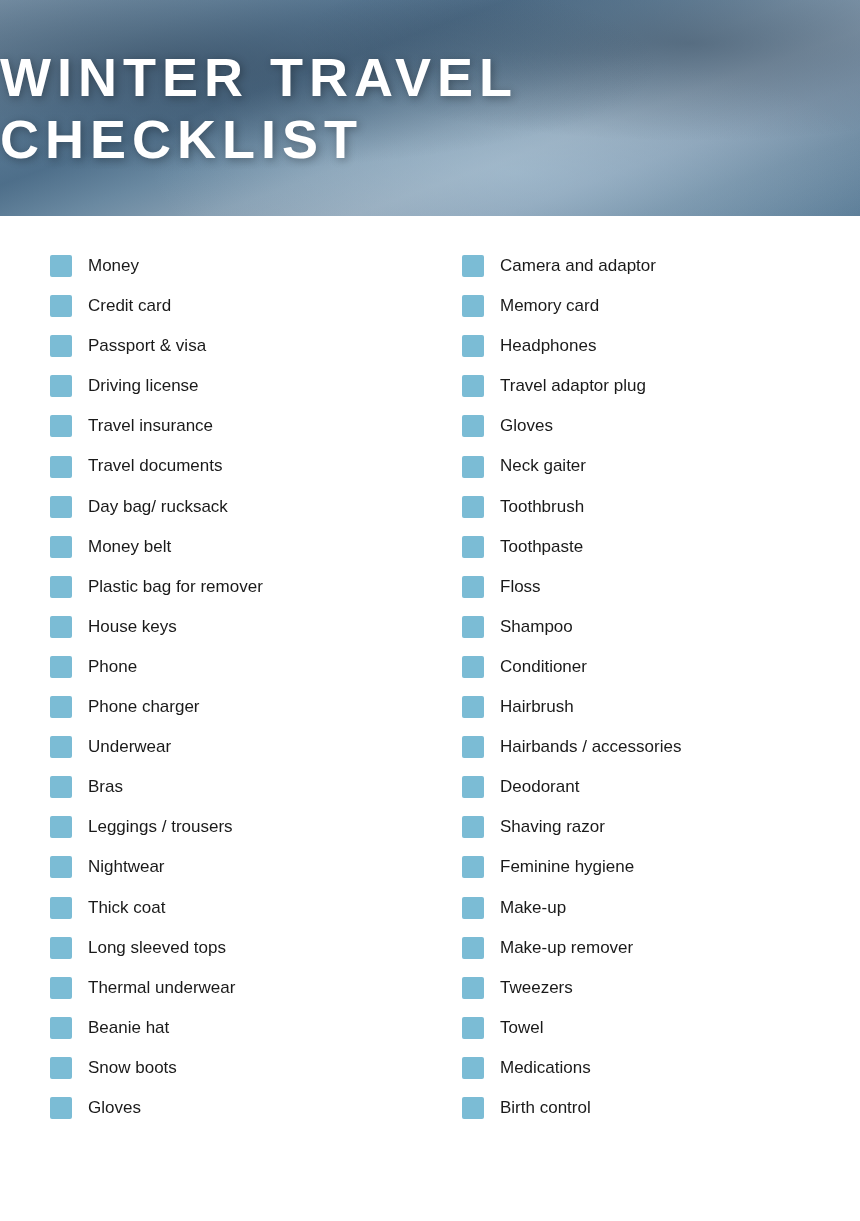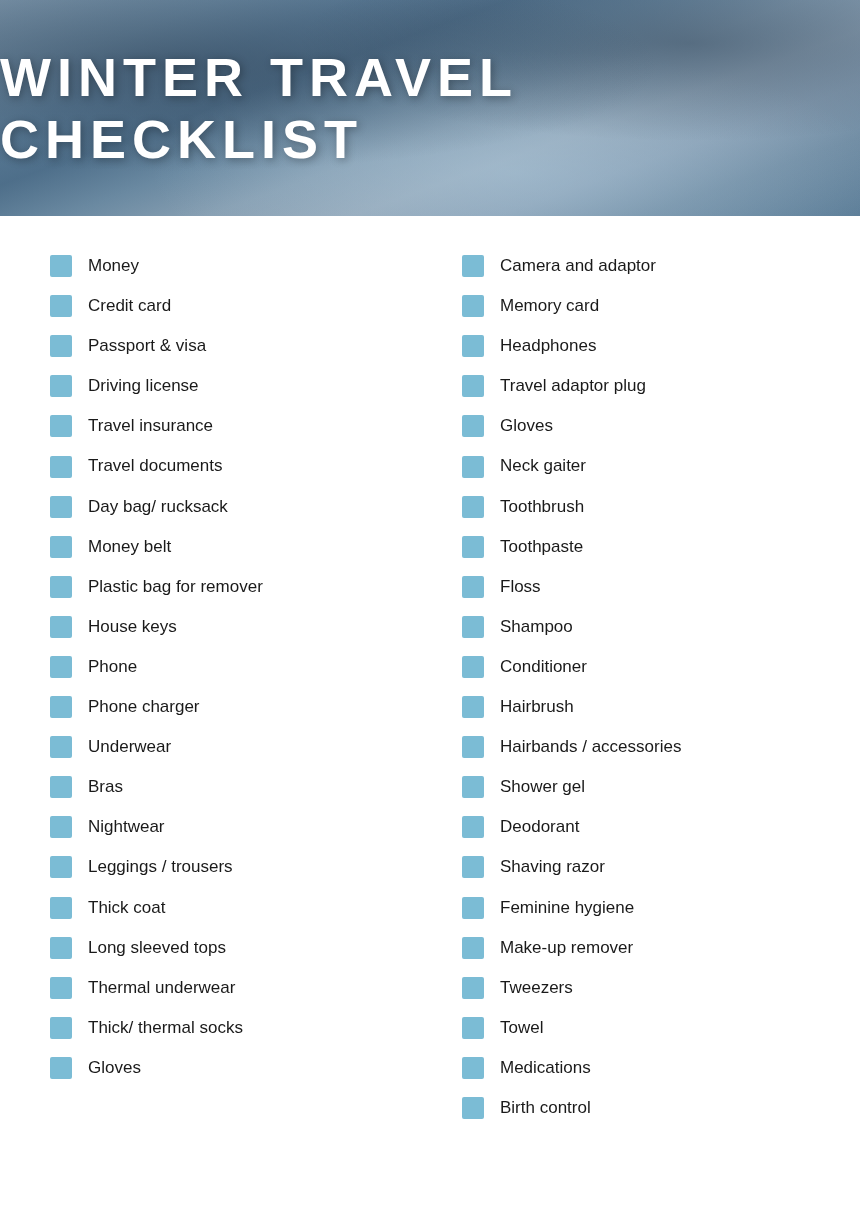--- a/index.html
+++ b/index.html
@@ -171,41 +171,45 @@
       <div class="checklist-item">
         <div class="checkbox"></div>
         <span class="item-label">Underwear</span>
       </div>
       <div class="checklist-item">
         <div class="checkbox"></div>
         <span class="item-label">Bras</span>
       </div>
       <div class="checklist-item">
         <div class="checkbox"></div>
+        <span class="item-label">Leggings / trousers</span>
+      </div>
+      <div class="checklist-item">
+        <div class="checkbox"></div>
         <span class="item-label">Nightwear</span>
       </div>
       <div class="checklist-item">
         <div class="checkbox"></div>
-        <span class="item-label">Leggings / trousers</span>
-      </div>
-      <div class="checklist-item">
-        <div class="checkbox"></div>
         <span class="item-label">Thick coat</span>
       </div>
       <div class="checklist-item">
         <div class="checkbox"></div>
         <span class="item-label">Long sleeved tops</span>
       </div>
       <div class="checklist-item">
         <div class="checkbox"></div>
         <span class="item-label">Thermal underwear</span>
       </div>
       <div class="checklist-item">
         <div class="checkbox"></div>
-        <span class="item-label">Thick/ thermal socks</span>
+        <span class="item-label">Beanie hat</span>
+      </div>
+      <div class="checklist-item">
+        <div class="checkbox"></div>
+        <span class="item-label">Snow boots</span>
       </div>
       <div class="checklist-item">
         <div class="checkbox"></div>
         <span class="item-label">Gloves</span>
       </div>
     </div>
   <div class="column column-right" id="right-col">
   <div class="checklist-item">
         <div class="checkbox"></div>
         <span class="item-label">Camera and adaptor</span>
@@ -253,33 +257,33 @@
       <div class="checklist-item">
         <div class="checkbox"></div>
         <span class="item-label">Hairbrush</span>
       </div>
       <div class="checklist-item">
         <div class="checkbox"></div>
         <span class="item-label">Hairbands / accessories</span>
       </div>
       <div class="checklist-item">
         <div class="checkbox"></div>
-        <span class="item-label">Shower gel</span>
-      </div>
-      <div class="checklist-item">
-        <div class="checkbox"></div>
         <span class="item-label">Deodorant</span>
       </div>
       <div class="checklist-item">
         <div class="checkbox"></div>
         <span class="item-label">Shaving razor</span>
       </div>
       <div class="checklist-item">
         <div class="checkbox"></div>
         <span class="item-label">Feminine hygiene</span>
+      </div>
+      <div class="checklist-item">
+        <div class="checkbox"></div>
+        <span class="item-label">Make-up</span>
       </div>
       <div class="checklist-item">
         <div class="checkbox"></div>
         <span class="item-label">Make-up remover</span>
       </div>
       <div class="checklist-item">
         <div class="checkbox"></div>
         <span class="item-label">Tweezers</span>
       </div>
       <div class="checklist-item">

